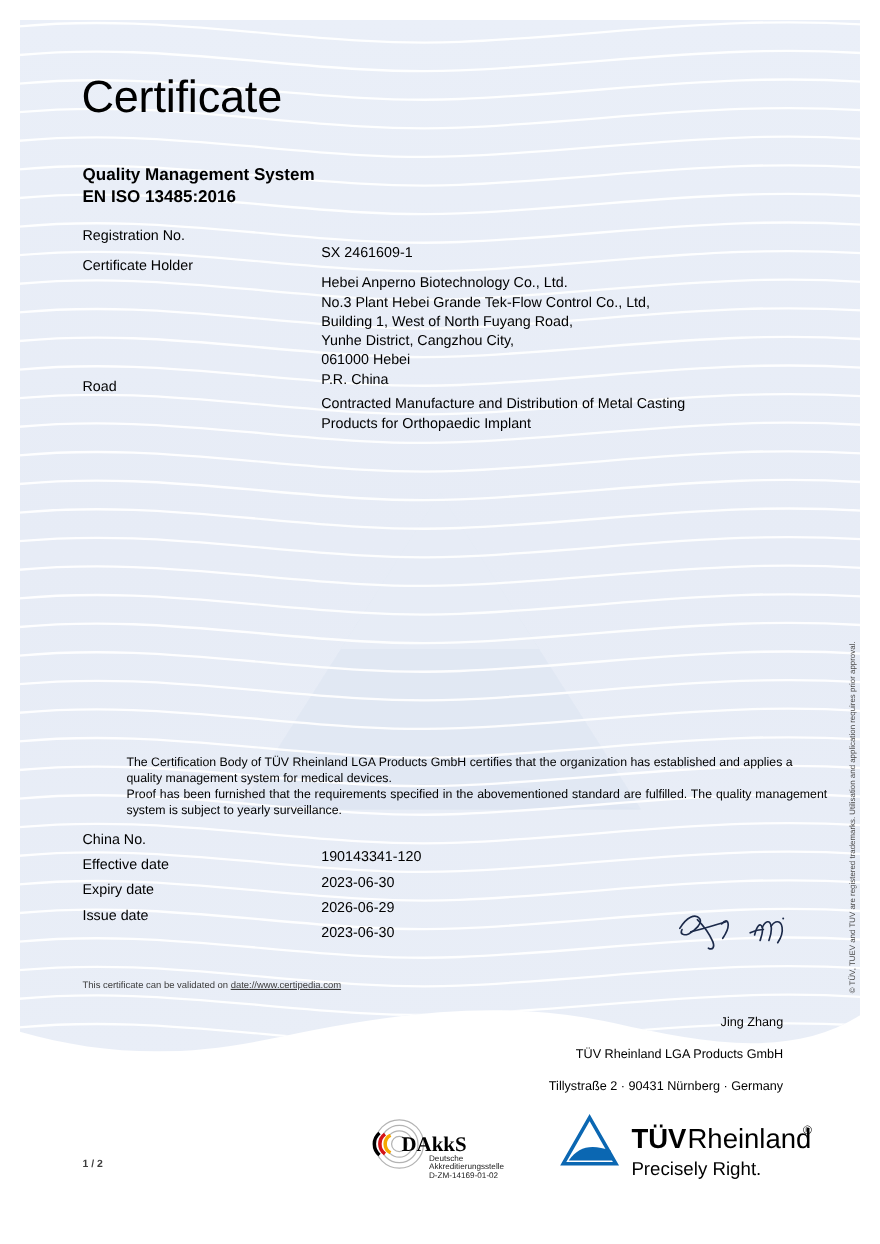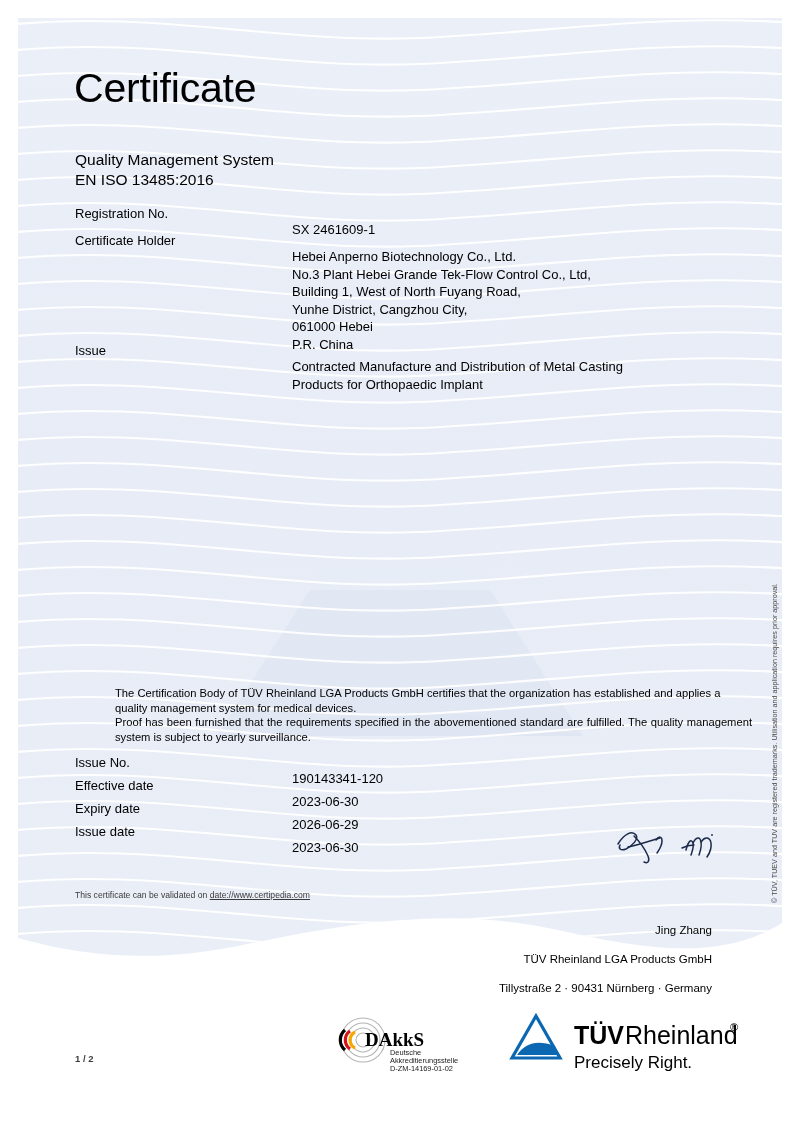--- a/index.html
+++ b/index.html
@@ -42,21 +42,21 @@
     letter-spacing: -0.2px;
     color: #000;
     line-height: 1;
   }
 
   .std-block {
     position: absolute;
     left: 75px;
     top: 150px;
     font-size: 15.5px;
-    font-weight: normal;
+    font-weight: bold;
     line-height: 20px;
   }
 
   
   .field-row {
     position: absolute;
     left: 75px;
     width: 660px;
     font-size: 13px;
     line-height: 17.5px;
@@ -248,32 +248,32 @@
     <span class="field-label">Certificate Holder</span>
     <span class="field-value">Hebei Anperno Biotechnology Co., Ltd.
 No.3 Plant Hebei Grande Tek-Flow Control Co., Ltd,
 Building 1, West of North Fuyang Road,
 Yunhe District, Cangzhou City,
 061000 Hebei
 P.R. China</span>
   </div>
 
   <div class="field-row" id="row-scope">
-    <span class="field-label">Issue</span>
+    <span class="field-label">Road</span>
     <span class="field-value">Contracted Manufacture and Distribution of Metal Casting
 Products for Orthopaedic Implant</span>
   </div>
 
   <div class="body-para">
     <p>The Certification Body of TÜV Rheinland LGA Products GmbH certifies that the organization has established and applies a quality management system for medical devices.</p>
     <p class="para-justify">Proof has been furnished that the requirements specified in the abovementioned standard are fulfilled. The quality management system is subject to yearly surveillance.</p>
   </div>
 
   <div class="field-row date-row" id="row-report">
-    <span class="field-label">Issue No.</span>
+    <span class="field-label">China No.</span>
     <span class="field-value">190143341-120</span>
   </div>
   <div class="field-row date-row" id="row-eff">
     <span class="field-label">Effective date</span>
     <span class="field-value">2023-06-30</span>
   </div>
   <div class="field-row date-row" id="row-exp">
     <span class="field-label">Expiry date</span>
     <span class="field-value">2026-06-29</span>
   </div>

